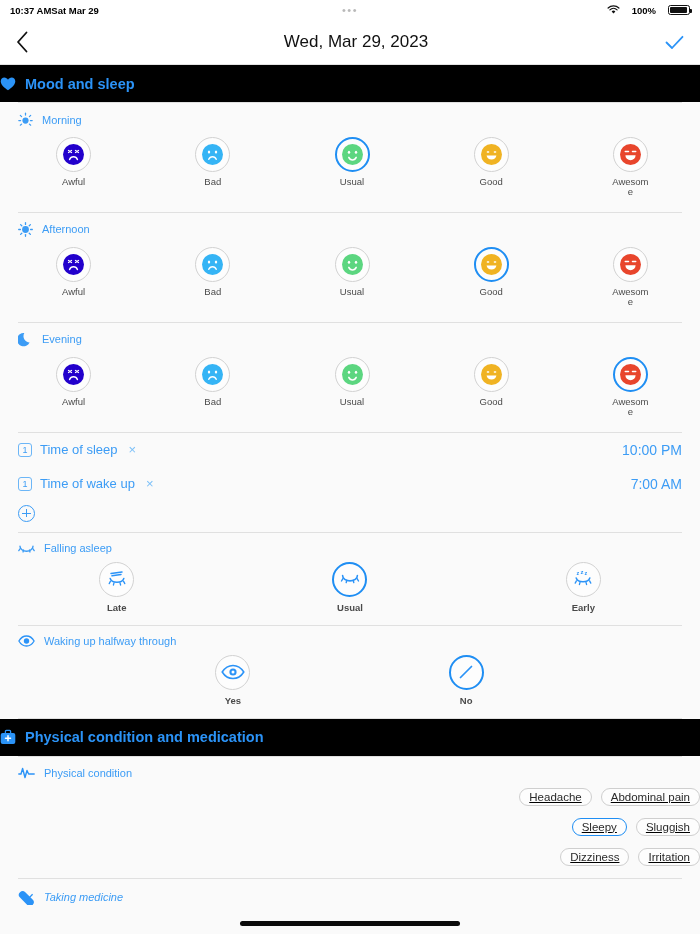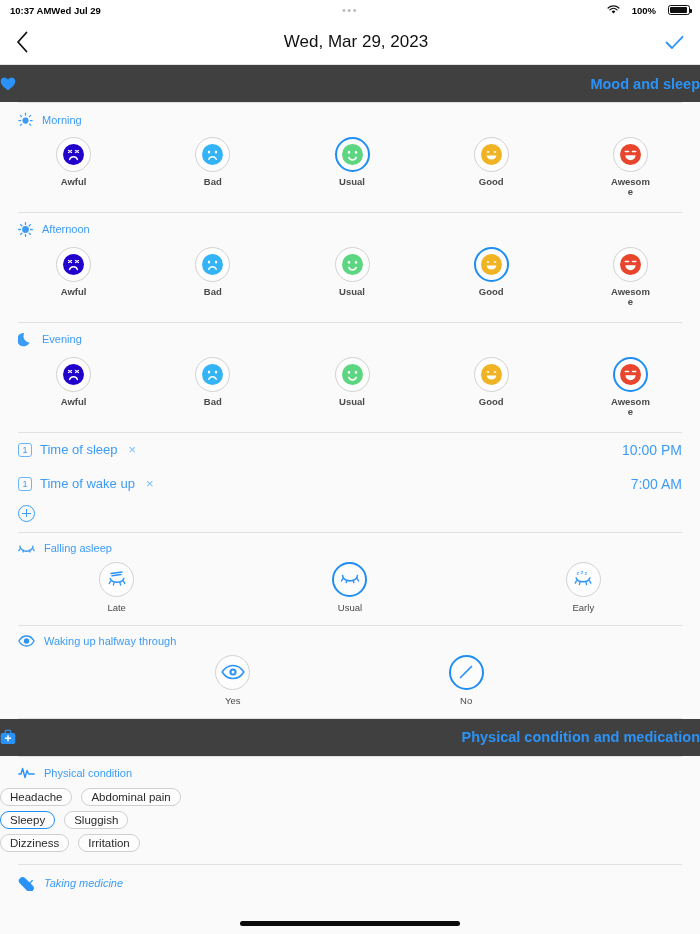--- a/index.html
+++ b/index.html
@@ -36,33 +36,33 @@
   .nav-title {
     position: absolute; left: 12px; right: 0; text-align: center;
     font-size: 17px; color: #111; pointer-events: none;
   }
   .nav-check { margin-left: auto; color: #2b93f7; font-size: 19px; line-height: 1; cursor: pointer; }
 
   
   .content { background: #fafafa; }
 
   .section-header {
-    display: flex; align-items: center; justify-content: space-between;
+    display: flex; align-items: center; justify-content: flex-start;
     gap: 9px; height: 37px; font-size: 14.5px; font-weight: bold; color: #2b93f7;
-    background: #404040;
+    background: #000000;
   }
   .divider { height: 1px; background: #e0e0e0; margin: 0 18px; }
 
   .group-label {
     display: flex; align-items: center; gap: 9px;
     padding: 9px 0 0 18px; font-size: 11px; color: #3c9cf5;
   }
 
   
-  .mood-row { display: flex; padding: 10px 0 14px 4px; font-weight: bold; }
+  .mood-row { display: flex; padding: 10px 0 14px 4px; }
   .mood-item {
     flex: 1; display: flex; flex-direction: column; align-items: center;
     cursor: pointer;
   }
   .mood-circle {
     width: 35px; height: 35px; border-radius: 50%;
     border: 1px solid #d2d2d2; background: #fdfdfd;
     display: flex; align-items: center; justify-content: center;
   }
   .mood-circle.sel { border: 2.6px solid #1f8ef3; }
@@ -88,32 +88,32 @@
     width: 17px; height: 17px; border: 1.4px solid #3c9cf5; border-radius: 50%;
     position: relative; cursor: pointer;
   }
   .add-btn::before, .add-btn::after {
     content:""; position:absolute; background:#3c9cf5;
   }
   .add-btn::before { left: 3.4px; right: 3.4px; top: 7px; height: 1.4px; }
   .add-btn::after { top: 3.4px; bottom: 3.4px; left: 7px; width: 1.4px; }
 
   
-  .opt-row { display: flex; padding: 8px 0 12px 0; }
+  .opt-row { display: flex; padding: 8px 0 12px 0; font-weight: bold; }
   .opt-item { flex: 1; display: flex; flex-direction: column; align-items: center; cursor: pointer; }
   .opt-circle {
     width: 35px; height: 35px; border-radius: 50%;
     border: 1px solid #d2d2d2; background: #fdfdfd;
     display: flex; align-items: center; justify-content: center;
   }
   .opt-circle.sel { border: 2.4px solid #1f8ef3; }
   .opt-label { margin-top: 5px; font-size: 9.5px; color: #4a4a4a; }
 
   
-  .tags-wrap { padding: 8px 0 12px 0; display: flex; flex-direction: column; align-items: flex-start; gap: 5px; }
+  .tags-wrap { padding: 8px 0 12px 0; display: flex; flex-direction: column; align-items: flex-end; gap: 12px; text-decoration: underline; }
   .tag-line { display: flex; gap: 9px; justify-content: center; }
   .tag {
     border: 1px solid #cfcfcf; border-radius: 11px; background: #fdfdfd;
     padding: 2px 9px; font-size: 11.5px; color: #2a2a2a; cursor: pointer;
   }
   .tag.sel { border: 1.6px solid #1f8ef3; }
 
   .home-indicator {
     position: absolute; bottom: 8px; left: 50%; transform: translateX(-50%);
     width: 220px; height: 5px; background: #0b0b0b; border-radius: 3px;
@@ -122,21 +122,21 @@
   svg { display: block; }
 </style>
 </head>
 <body>
 
 <div class="screen">
 
   <div class="statusbar">
     <div class="sb-left">
       <span>10:37 AM</span>
-      <span>Wed Jul 29</span>
+      <span>Sat Mar 29</span>
     </div>
     <div class="sb-center">
       <span class="sb-dots">•••</span>
     </div>
     <div class="sb-right">
       <span>
         <svg width="13" height="10" viewBox="0 0 13 10">
           <path d="M6.5 8.6 L4.6 6.5 a2.8 2.8 0 0 1 3.8 0 Z" fill="#111"></path>
           <path d="M2.9 4.9 a5.2 5.2 0 0 1 7.2 0" stroke="#111" stroke-width="1.2" fill="none" stroke-linecap="round"></path>
           <path d="M1.1 3 a7.8 7.8 0 0 1 10.8 0" stroke="#111" stroke-width="1.2" fill="none" stroke-linecap="round"></path>

